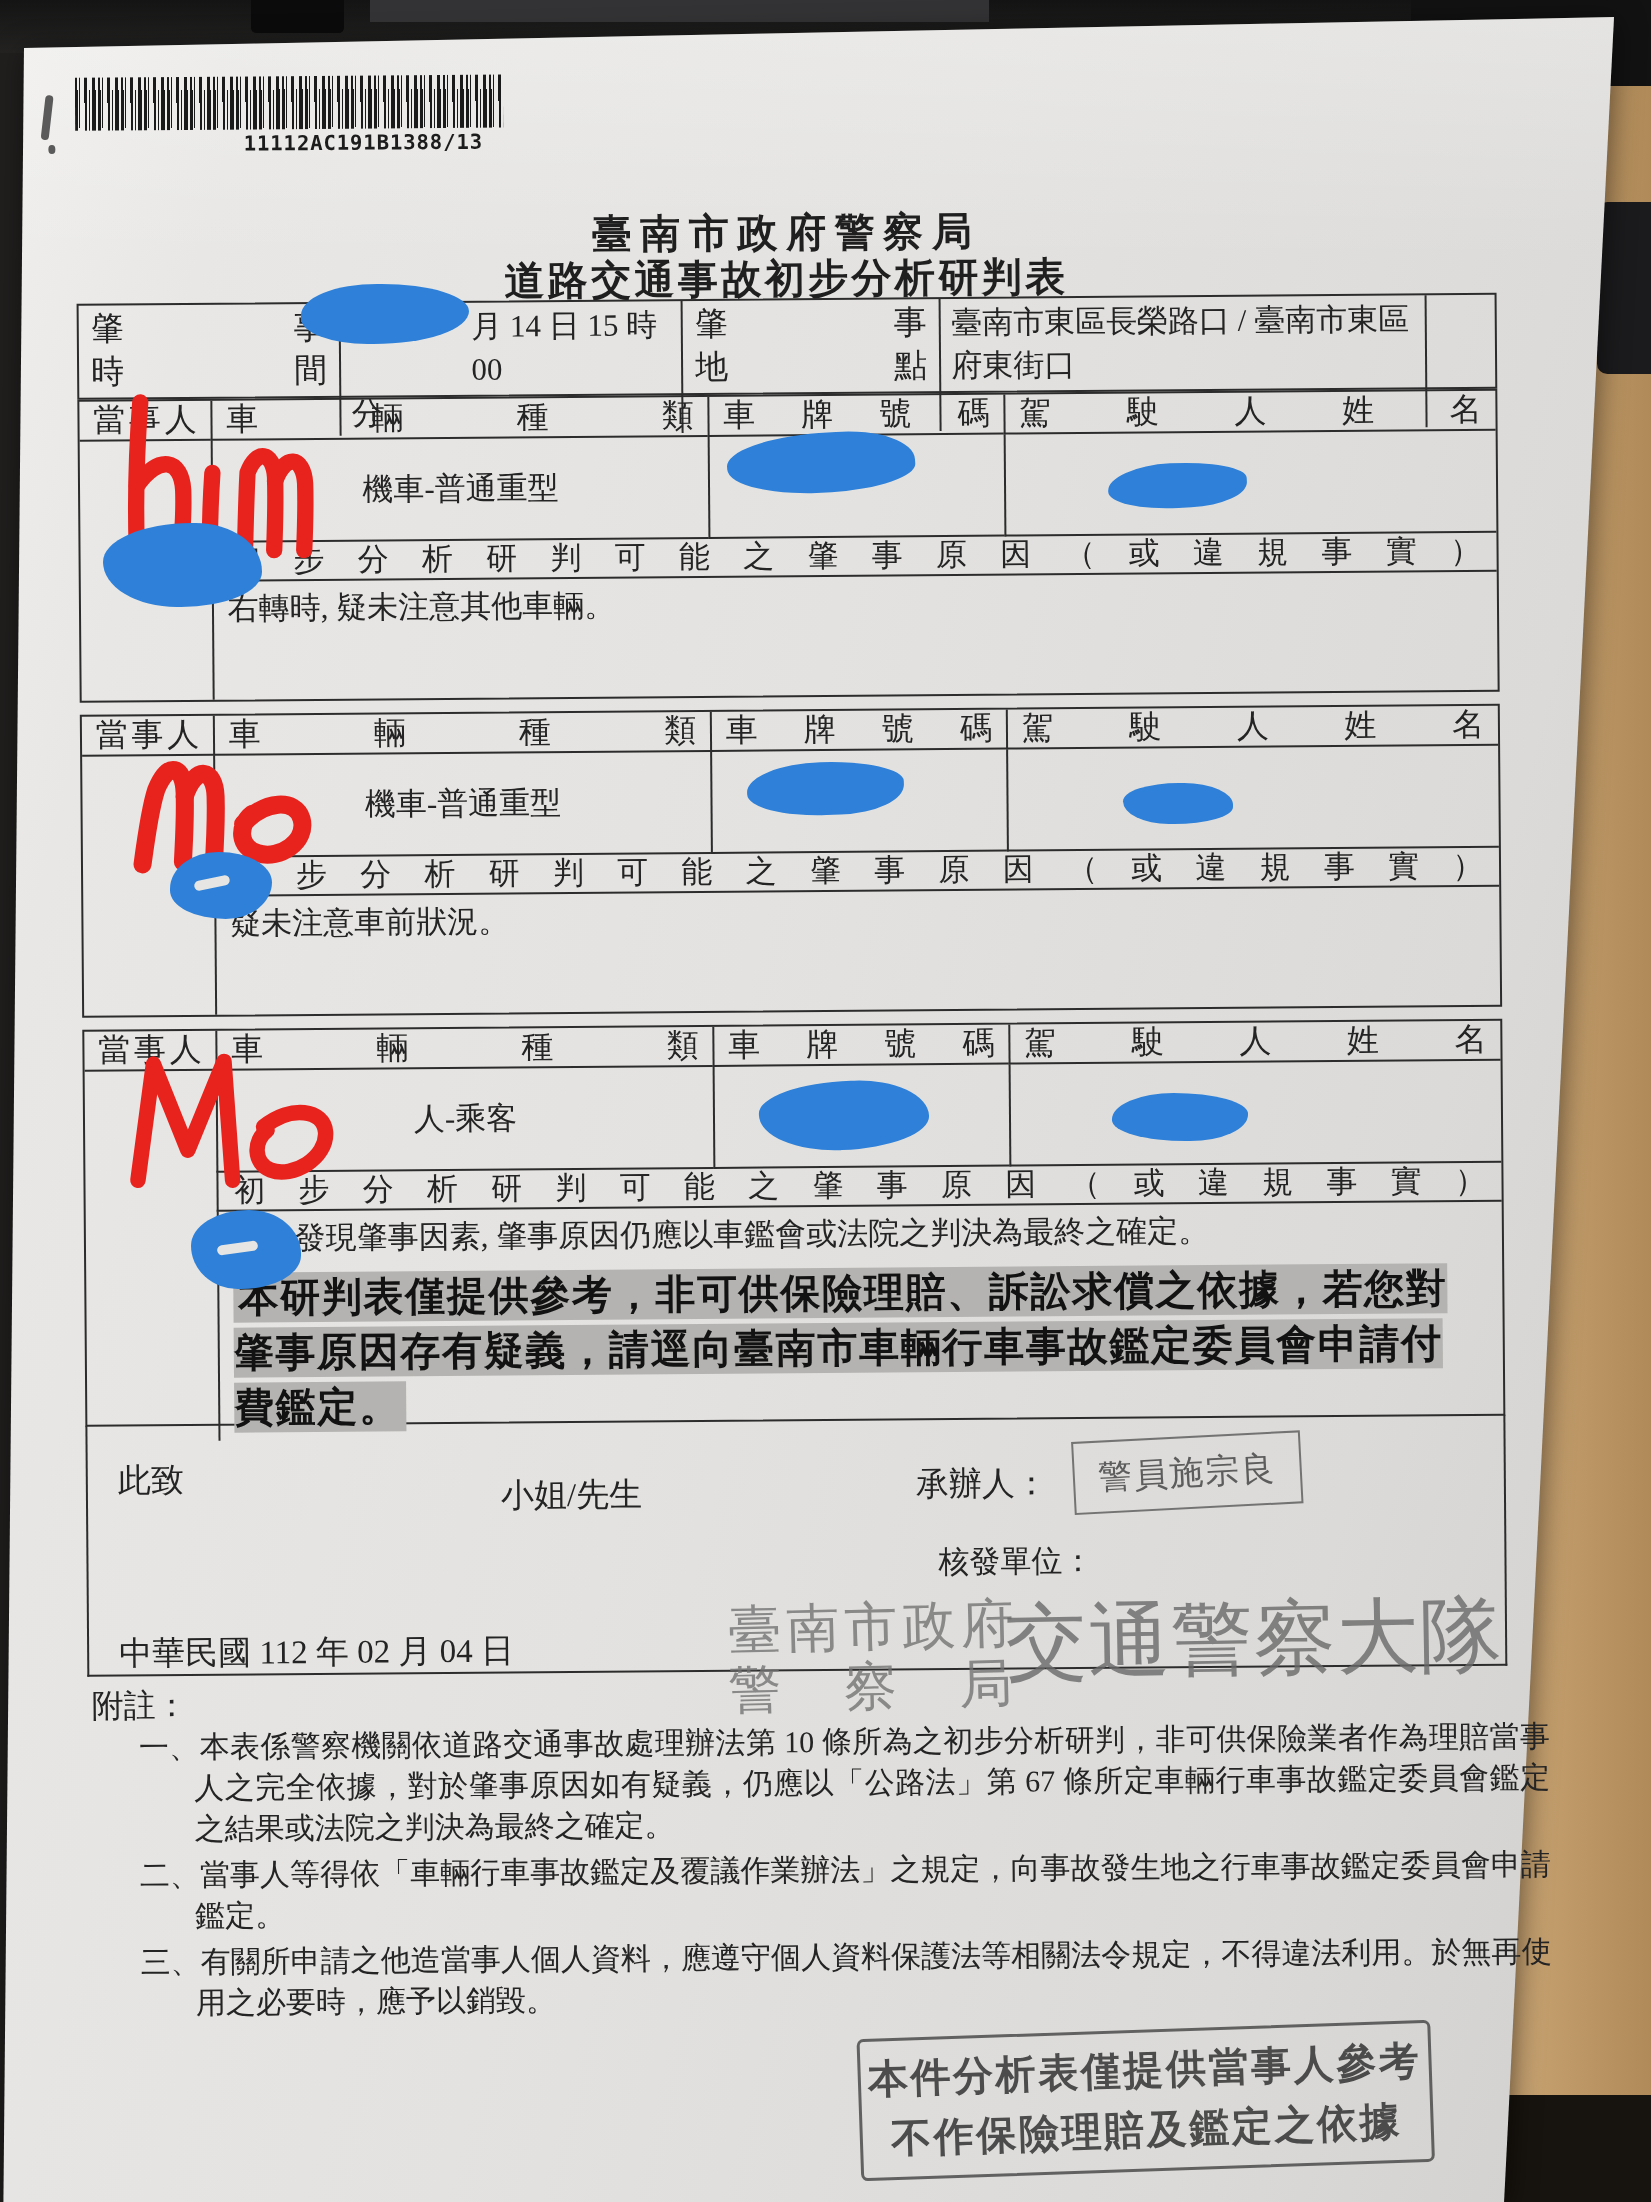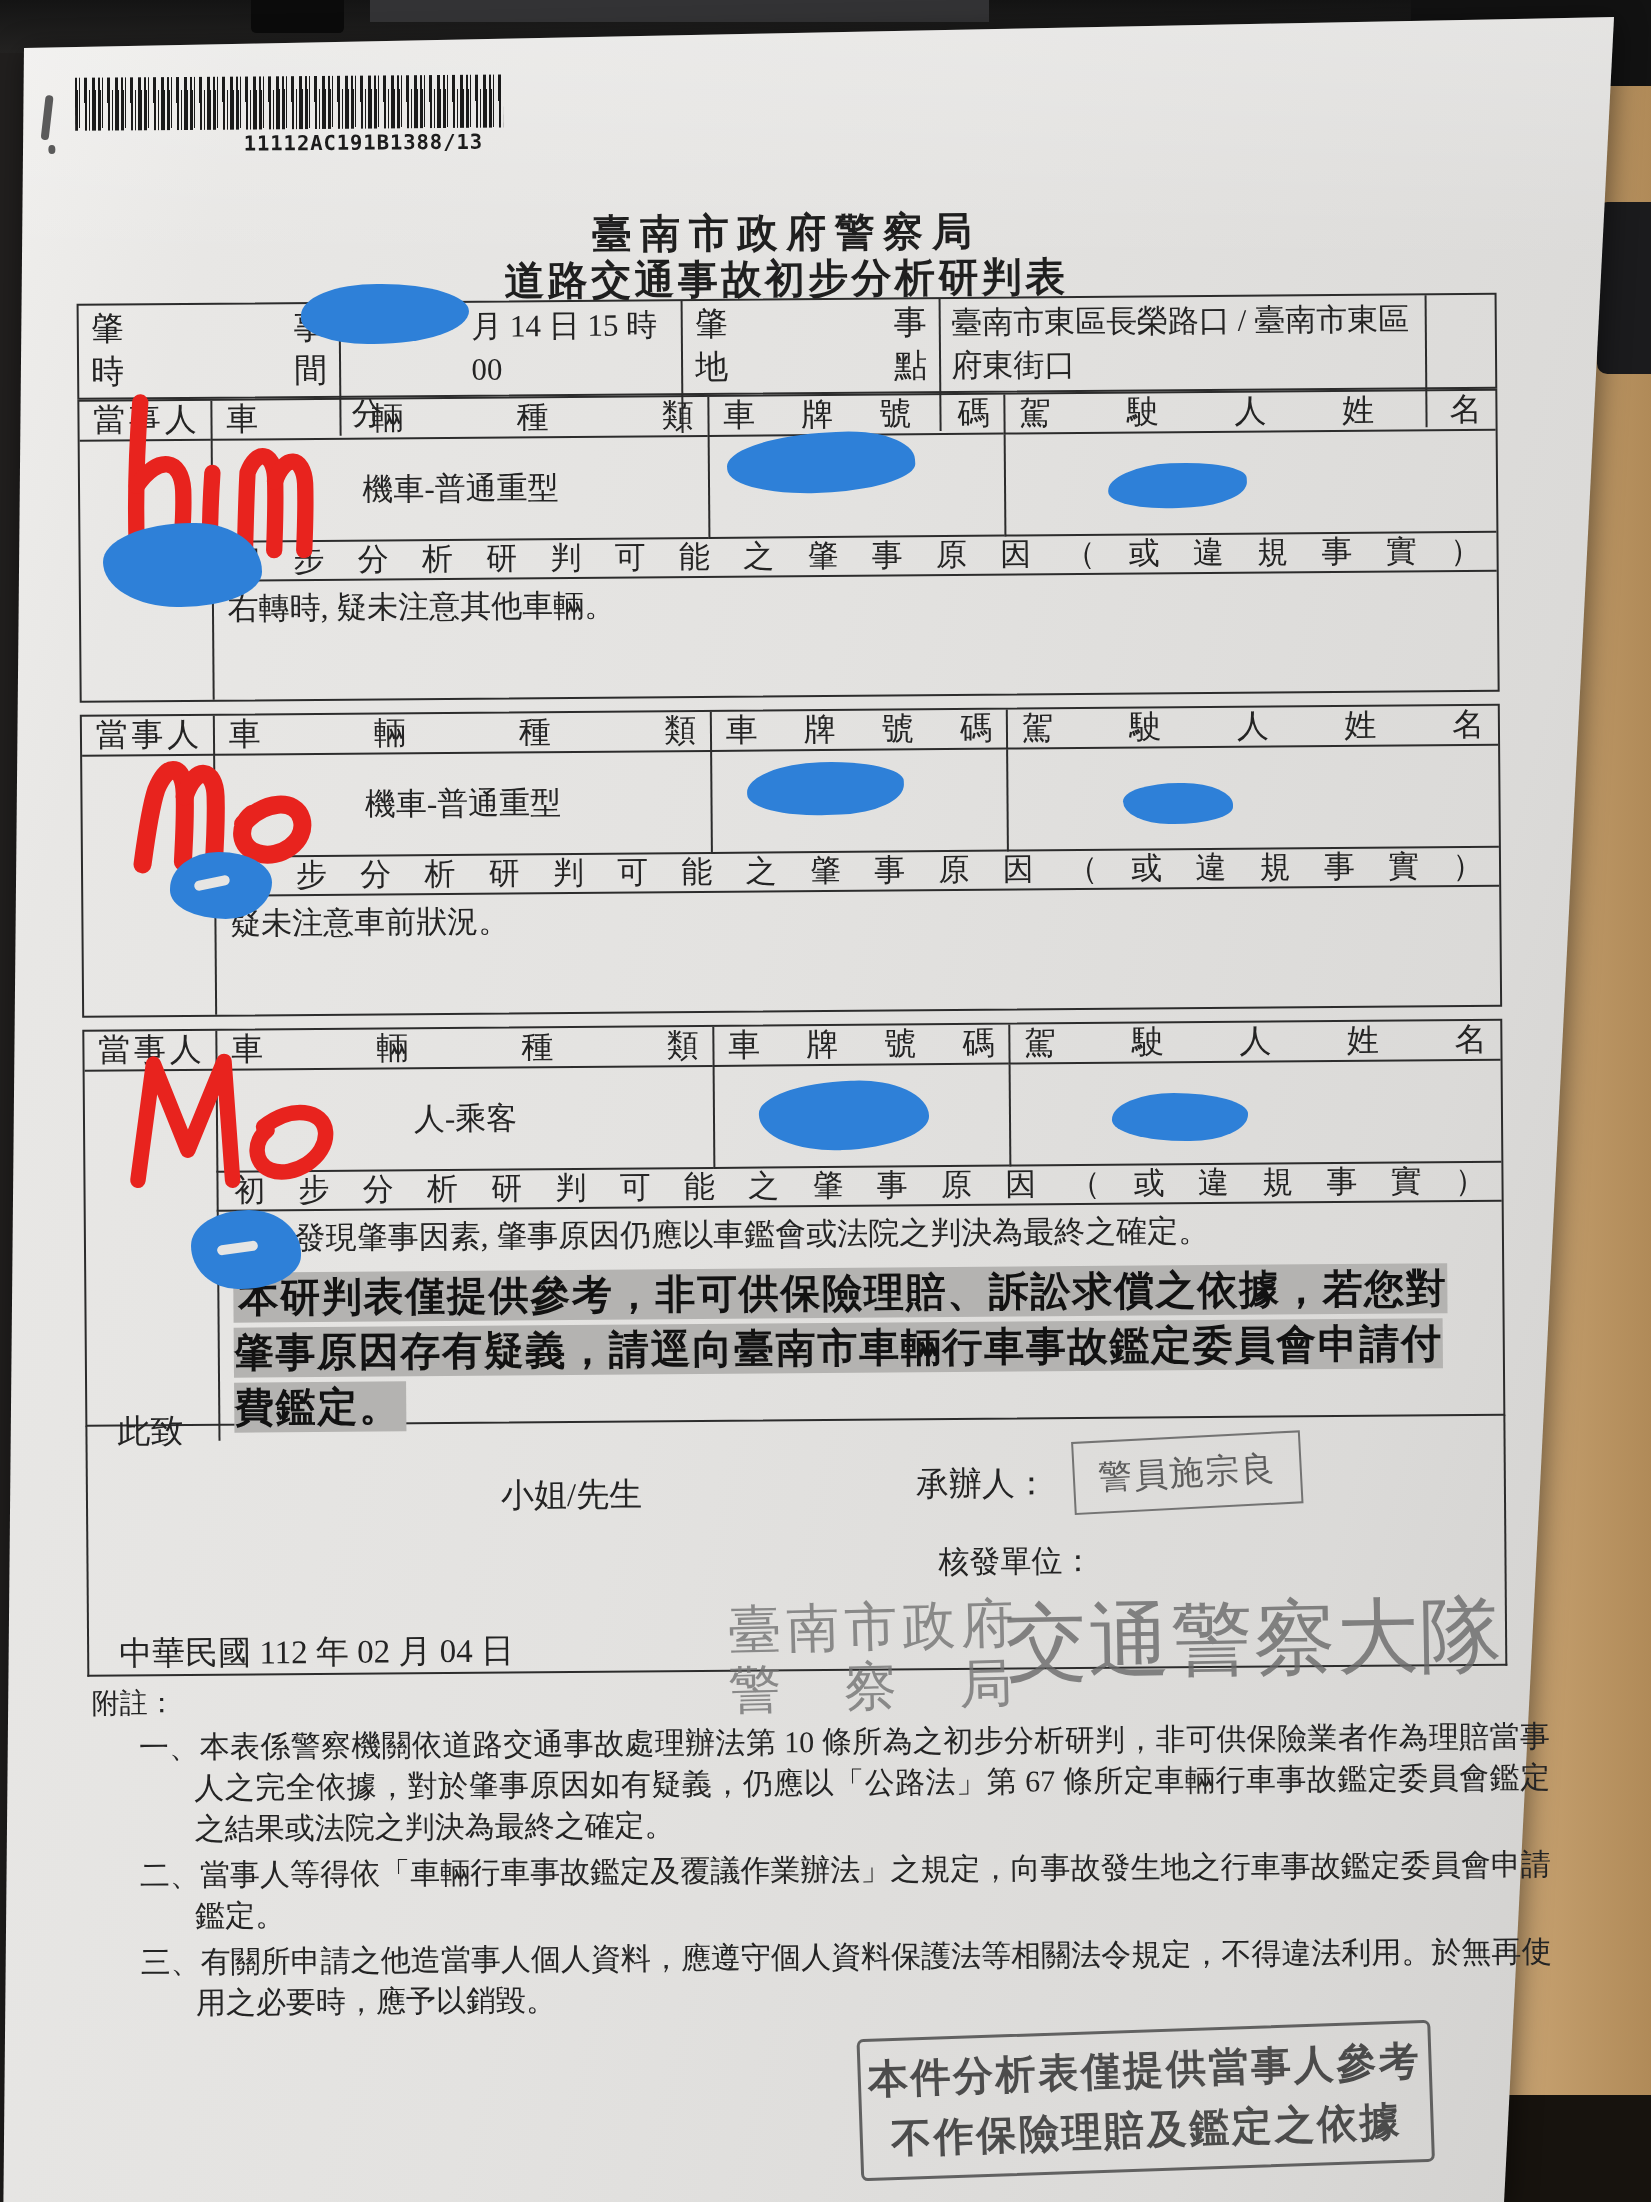--- a/index.html
+++ b/index.html
@@ -60,21 +60,21 @@
   .footer-box{left:82px;top:1420px;width:1420px;height:251px;box-sizing:border-box;
     border:2.6px solid #2c2c2c;border-top:none;}
   .f-text{font-size:33px;color:#242424;}
   .stamp-officer{left:1069px;top:1439px;width:225px;height:69px;border:2.6px solid rgba(80,80,80,0.75);
     transform:rotate(-2.5deg);display:flex;align-items:center;justify-content:center;
     font-size:34px;color:rgba(70,70,70,0.85);letter-spacing:1.7px;}
   .gov1{left:723px;top:1592px;width:301px;font-size:53px;color:rgba(115,115,115,0.8);letter-spacing:5.2px;transform:rotate(-1deg);}
   .gov2{left:723px;top:1652px;width:284px;font-size:53px;color:rgba(115,115,115,0.8);transform:rotate(-1deg);}
   .govbig{left:1000px;top:1588px;width:503px;font-size:82px;color:rgba(105,105,105,0.8);letter-spacing:0.9px;transform:rotate(-0.5deg);}
   
-  .notes-label{left:86px;top:1679px;font-size:28px;color:#242424;}
+  .notes-label{left:86px;top:1679px;font-size:32px;color:#242424;}
   .notes{left:133px;top:1721px;width:1411px;font-size:30px;line-height:41px;color:#242424;}
   .notes p{margin:0 0 5.2px 0;padding-left:55px;text-indent:-55px;text-align:justify;}
   
   .stamp-bottom{left:850px;top:2032px;width:568px;height:136px;border:3.4px solid rgba(75,75,75,0.85);
     border-radius:6.9px;transform:rotate(-1.5deg);display:flex;flex-direction:column;
     align-items:center;justify-content:center;color:rgba(60,60,60,0.9);
     font-weight:bold;font-size:40px;line-height:60px;letter-spacing:2.6px;}
   
   .blob{position:absolute;background:#2e80d8;}
   svg.hand{position:absolute;overflow:visible;}
@@ -158,21 +158,21 @@
     <div class="bb c"></div>
     <div class="bb c"></div>
     <div class="cause-h j bb c">初步分析研判可能之肇事原因（或違規事實）</div>
     <div class="cause-t c">
       <div>尚未發現肇事因素, 肇事原因仍應以車鑑會或法院之判決為最終之確定。</div>
       <p class="disclaimer"><span>本研判表僅提供參考，非可供保險理賠、訴訟求償之依據，若您對肇事原因存有疑義，請逕向臺南市車輛行車事故鑑定委員會申請付費鑑定。</span></p>
     </div>
   </div>
 
   <div class="abs footer-box"></div>
-  <div class="abs f-text" style="left:114px;top:1404px;font-family:Liberation Mono, monospace;">此致</div>
+  <div class="abs f-text" style="left:114px;top:1453px;font-family:Liberation Mono, monospace;">此致</div>
   <div class="abs f-text" style="left:497px;top:1471px;">小姐/先生</div>
   <div class="abs f-text" style="left:912px;top:1463px;">承辦人：</div>
   <div class="abs stamp-officer">警員施宗良</div>
   <div class="abs f-text" style="left:934px;top:1542px;font-size:31px;">核發單位：</div>
   <div class="abs gov1">臺南市政府</div>
   <div class="abs gov2 j">警察局</div>
   <div class="abs govbig">交通警察大隊</div>
   <div class="abs f-text" style="left:114px;top:1626px;">中華民國 112 年 02 月 04 日</div>
 
   <div class="abs notes-label">附註：</div>

